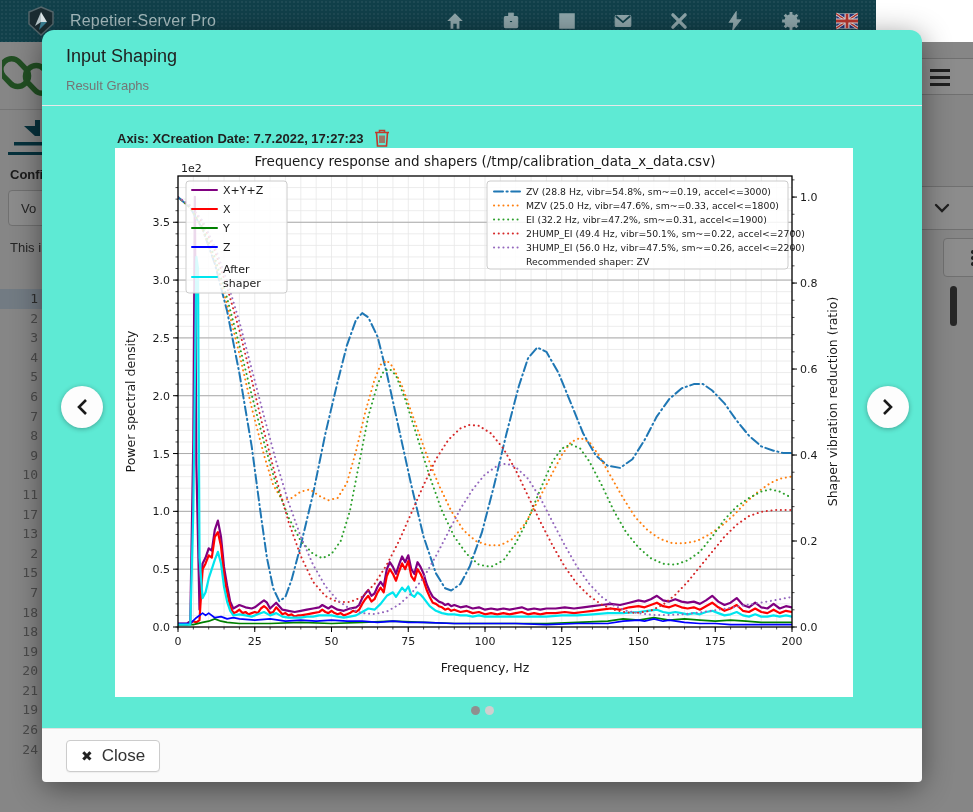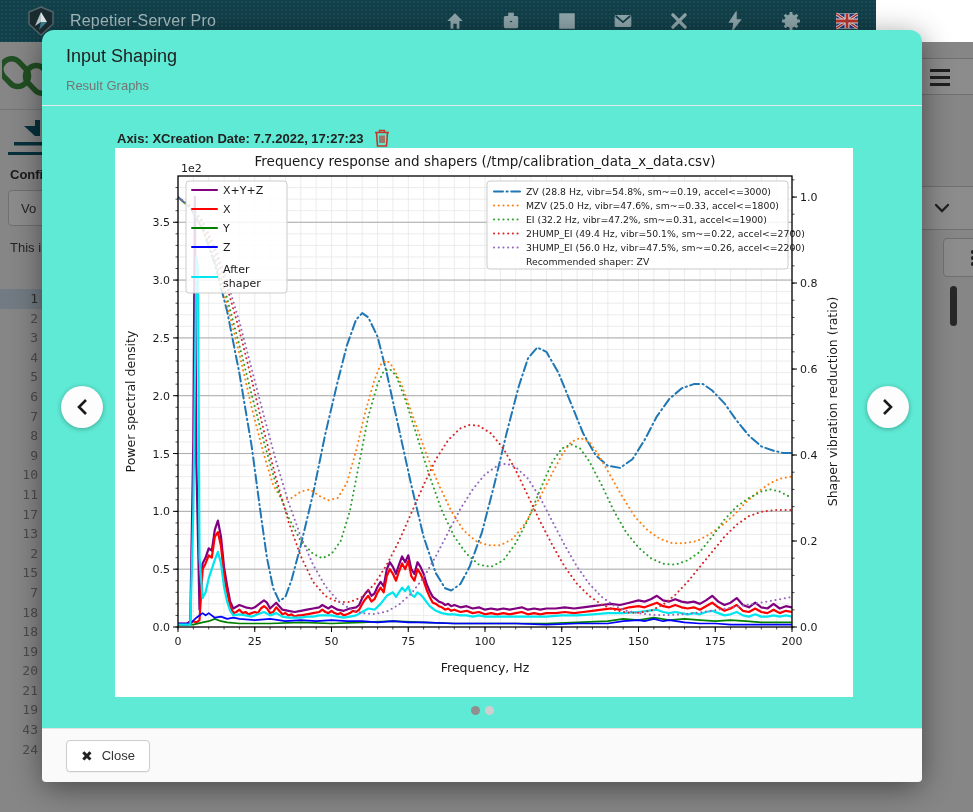--- a/index.html
+++ b/index.html
@@ -57,21 +57,21 @@
   .dot { width:9px; height:9px; border-radius:50%; }
   .nav-arrow { position:absolute; top:356px; width:42px; height:42px; border-radius:50%; background:#fdfdfd;
     box-shadow:0 1px 5px rgba(0,0,0,0.3); display:flex; align-items:center; justify-content:center; cursor:pointer; }
   .nav-arrow.left { left:19px; }
   .nav-arrow.right { left:825px; }
   .modal-footer { position:absolute; left:0; bottom:0; width:880px; height:54px; background:#fafafa;
     border-top:1px solid #e2e2e2; border-radius:0 0 4px 4px; display:flex; align-items:center; padding-left:24px; }
   .close-btn { height:32px; background:#fff; border:1px solid #ccc; border-radius:4px; display:flex; align-items:center;
     gap:9px; padding:0 14px; cursor:pointer; box-shadow:0 1px 1px rgba(0,0,0,0.05); }
   .close-x { font-size:14px; color:#222; }
-  .close-text { font-size:13px; color:#333; }
+  .close-text { font-size:17px; color:#333; }
 </style>
 </head>
 <body>
 
 <div class="stage">
 
   <header class="topbar">
     <svg class="logo" viewBox="0 0 30 30">
       <path d="M15 1 L27 6 V18 L15 29 L3 18 V6 Z" fill="#1b2c31" stroke="#54666b" stroke-width="1.5"></path>
       <path d="M15 6 L21 16 H15 Z" fill="#dfe8ea"></path>
@@ -165,21 +165,21 @@
         <div class="gutter-row">13</div>
         <div class="gutter-row">2</div>
         <div class="gutter-row">15</div>
         <div class="gutter-row">7</div>
         <div class="gutter-row">18</div>
         <div class="gutter-row">18</div>
         <div class="gutter-row">19</div>
         <div class="gutter-row">20</div>
         <div class="gutter-row">21</div>
         <div class="gutter-row">19</div>
-        <div class="gutter-row">43</div>
+        <div class="gutter-row">26</div>
         <div class="gutter-row">24</div>
       </div>
 
     <div class="bg-right-btn hamburger">
         <span style="top:10px"></span>
         <span style="top:17px"></span>
         <span style="top:24px"></span>
       </div>
     <div class="bg-right-btn dropdown-btn">
       <svg width="16" height="10" viewBox="0 0 16 10" style="margin-right:34px">

